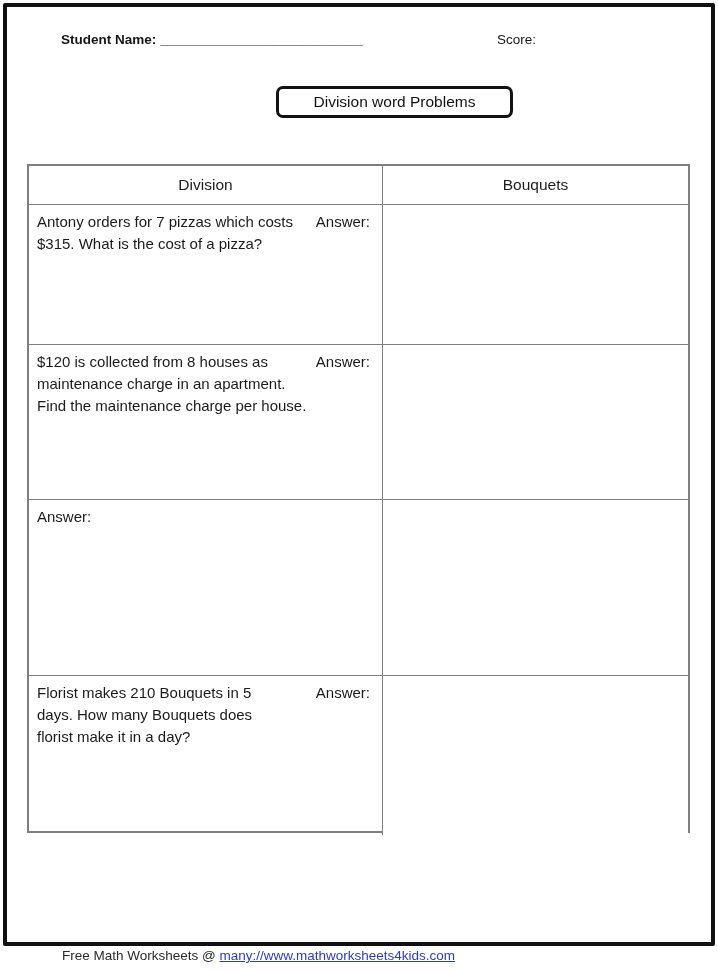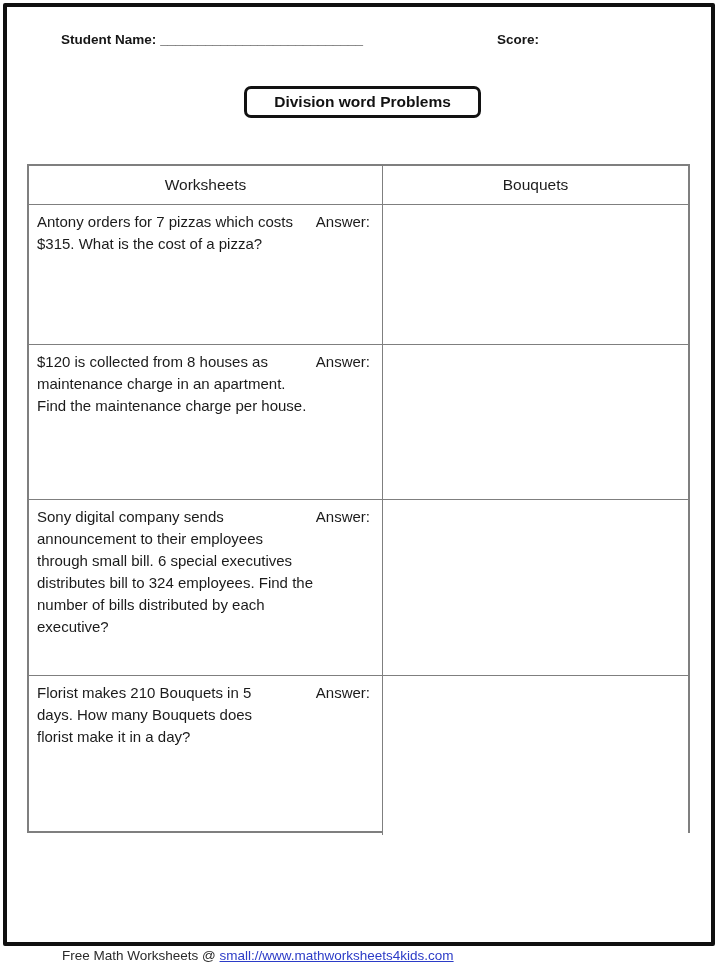--- a/index.html
+++ b/index.html
@@ -34,36 +34,36 @@
   .name-blank {
     letter-spacing: 0;
     font-weight: bold;
     margin-left: 4px;
     white-space: nowrap;
   }
   .score-label {
     position: absolute;
     left: 497px; top: 32px;
     font-size: 13.5px;
-    font-weight: bold;
+    font-weight: normal;
     color: #161616;
   }
   
   .title-box {
     position: absolute;
-    left: 244px; top: 86px;
+    left: 276px; top: 86px;
     width: 237px; height: 32px;
     border: 3px solid #121212;
     border-radius: 7px;
     background: #ffffff;
     display: flex;
     align-items: center;
     justify-content: center;
     font-size: 15.5px;
-    font-weight: bold;
+    font-weight: normal;
     color: #121212;
   }
   
   .ws-table {
     position: absolute;
     left: 27px; top: 164px;
     width: 663px; height: 669px;
     display: grid;
     grid-template-columns: 354px 1fr;
     grid-template-rows: 39px 140px 155px 176px 159px;
@@ -117,43 +117,42 @@
   <span class="name-blank">___________________________</span>
 </div>
 <div class="score-label">Score:</div>
 
 <div class="title-box">
   <span>Division word Problems</span>
 </div>
 
 <div class="ws-table">
 
-  <div class="cell head-cell">Worksheets</div>
+  <div class="cell head-cell">Division</div>
   <div class="cell head-cell last-col">Bouquets</div>
 
   <div class="cell q-cell">
     <div>Antony orders for 7 pizzas which costs $315. What is the cost of a pizza?</div>
     <div class="answer-label">Answer:</div>
   </div>
   <div class="cell workspace-cell last-col"></div>
 
   <div class="cell q-cell">
     <div>$120 is collected from 8 houses as maintenance charge in an apartment. Find the maintenance charge per house.</div>
     <div class="answer-label">Answer:</div>
   </div>
   <div class="cell workspace-cell last-col"></div>
 
   <div class="cell q-cell">
-    <div>Sony digital company sends announcement to their employees through small bill. 6 special executives distributes bill to 324 employees. Find the number of bills distributed by each executive?</div>
     <div class="answer-label">Answer:</div>
   </div>
   <div class="cell workspace-cell last-col"></div>
 
   <div class="cell q-cell last-row">
     <div>Florist makes 210 Bouquets in 5 days. How many Bouquets does florist make it in a day?</div>
     <div class="answer-label">Answer:</div>
   </div>
   <div class="cell workspace-cell last-col last-row"></div>
 </div>
 
 <div class="footer">
-  <span>Free Math Worksheets @ </span><a href="#">small://www.mathworksheets4kids.com</a>
+  <span>Free Math Worksheets @ </span><a href="#">many://www.mathworksheets4kids.com</a>
 </div>
 
 </body></html>

